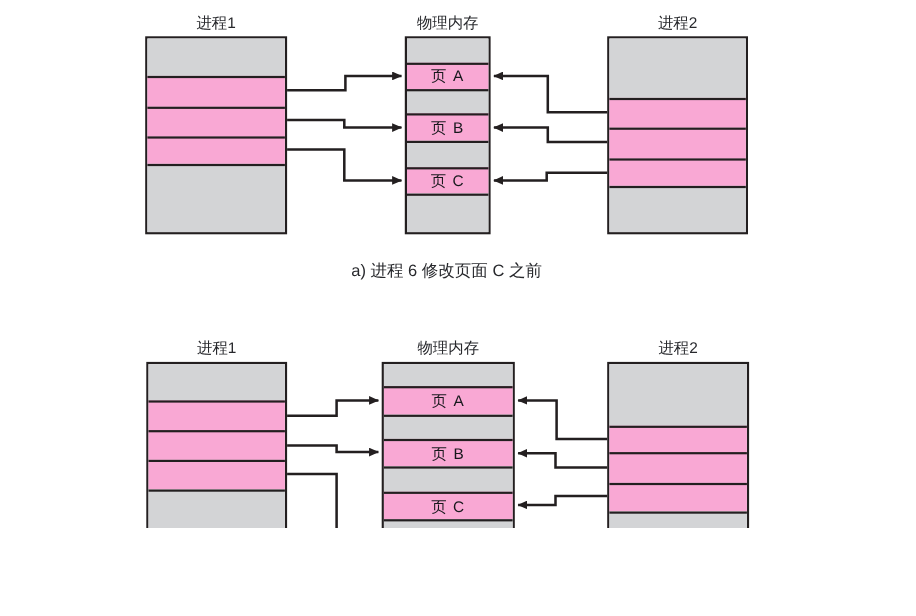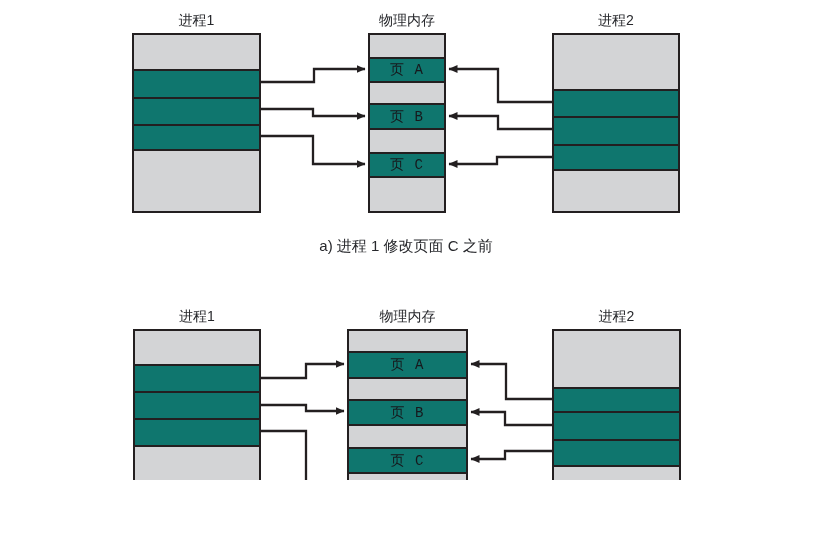--- a/index.html
+++ b/index.html
@@ -16,21 +16,21 @@
     position: absolute;
     border: 2px solid #231f20;
     box-sizing: border-box;
     display: flex;
     flex-direction: column;
     background: #ffffff;
   }
   .band { box-sizing: border-box; flex: 0 0 auto; }
   .band + .band { border-top: 2px solid #231f20; }
   .gray { background: #d3d4d6; }
-  .blue { background: #0f766e; font-family: Liberation Mono, monospace; }
+  .blue { background: #f9a8d4; }
   .label-band {
     display: flex;
     align-items: center;
     justify-content: center;
     font-size: 14px;
     color: #17181c;
     letter-spacing: 1px;
   }
   .title {
     position: absolute;
@@ -100,21 +100,21 @@
     </div>
 
     <div class="box" style="left:552px; top:33px; width:128px; height:180px;">
       <div class="band gray" style="height:54px"></div>
       <div class="band blue" style="height:27px"></div>
       <div class="band blue" style="height:28px"></div>
       <div class="band blue" style="height:25px"></div>
       <div class="band gray" style="height:42px"></div>
     </div>
 
-    <div class="caption" style="left:0px; top:237px; width:812px;">a) 进程 1 修改页面 C 之前</div>
+    <div class="caption" style="left:0px; top:237px; width:812px;">a) 进程 6 修改页面 C 之前</div>
   </div>
 
   <div class="group">
 
     <div class="title" style="left:133px; top:308px; width:128px;">进程1</div>
     <div class="title" style="left:347px; top:308px; width:121px;">物理内存</div>
     <div class="title" style="left:552px; top:308px; width:129px;">进程2</div>
 
     <div class="box" style="left:133px; top:329px; width:128px; height:183px;">
       <div class="band gray" style="height:33px"></div>

